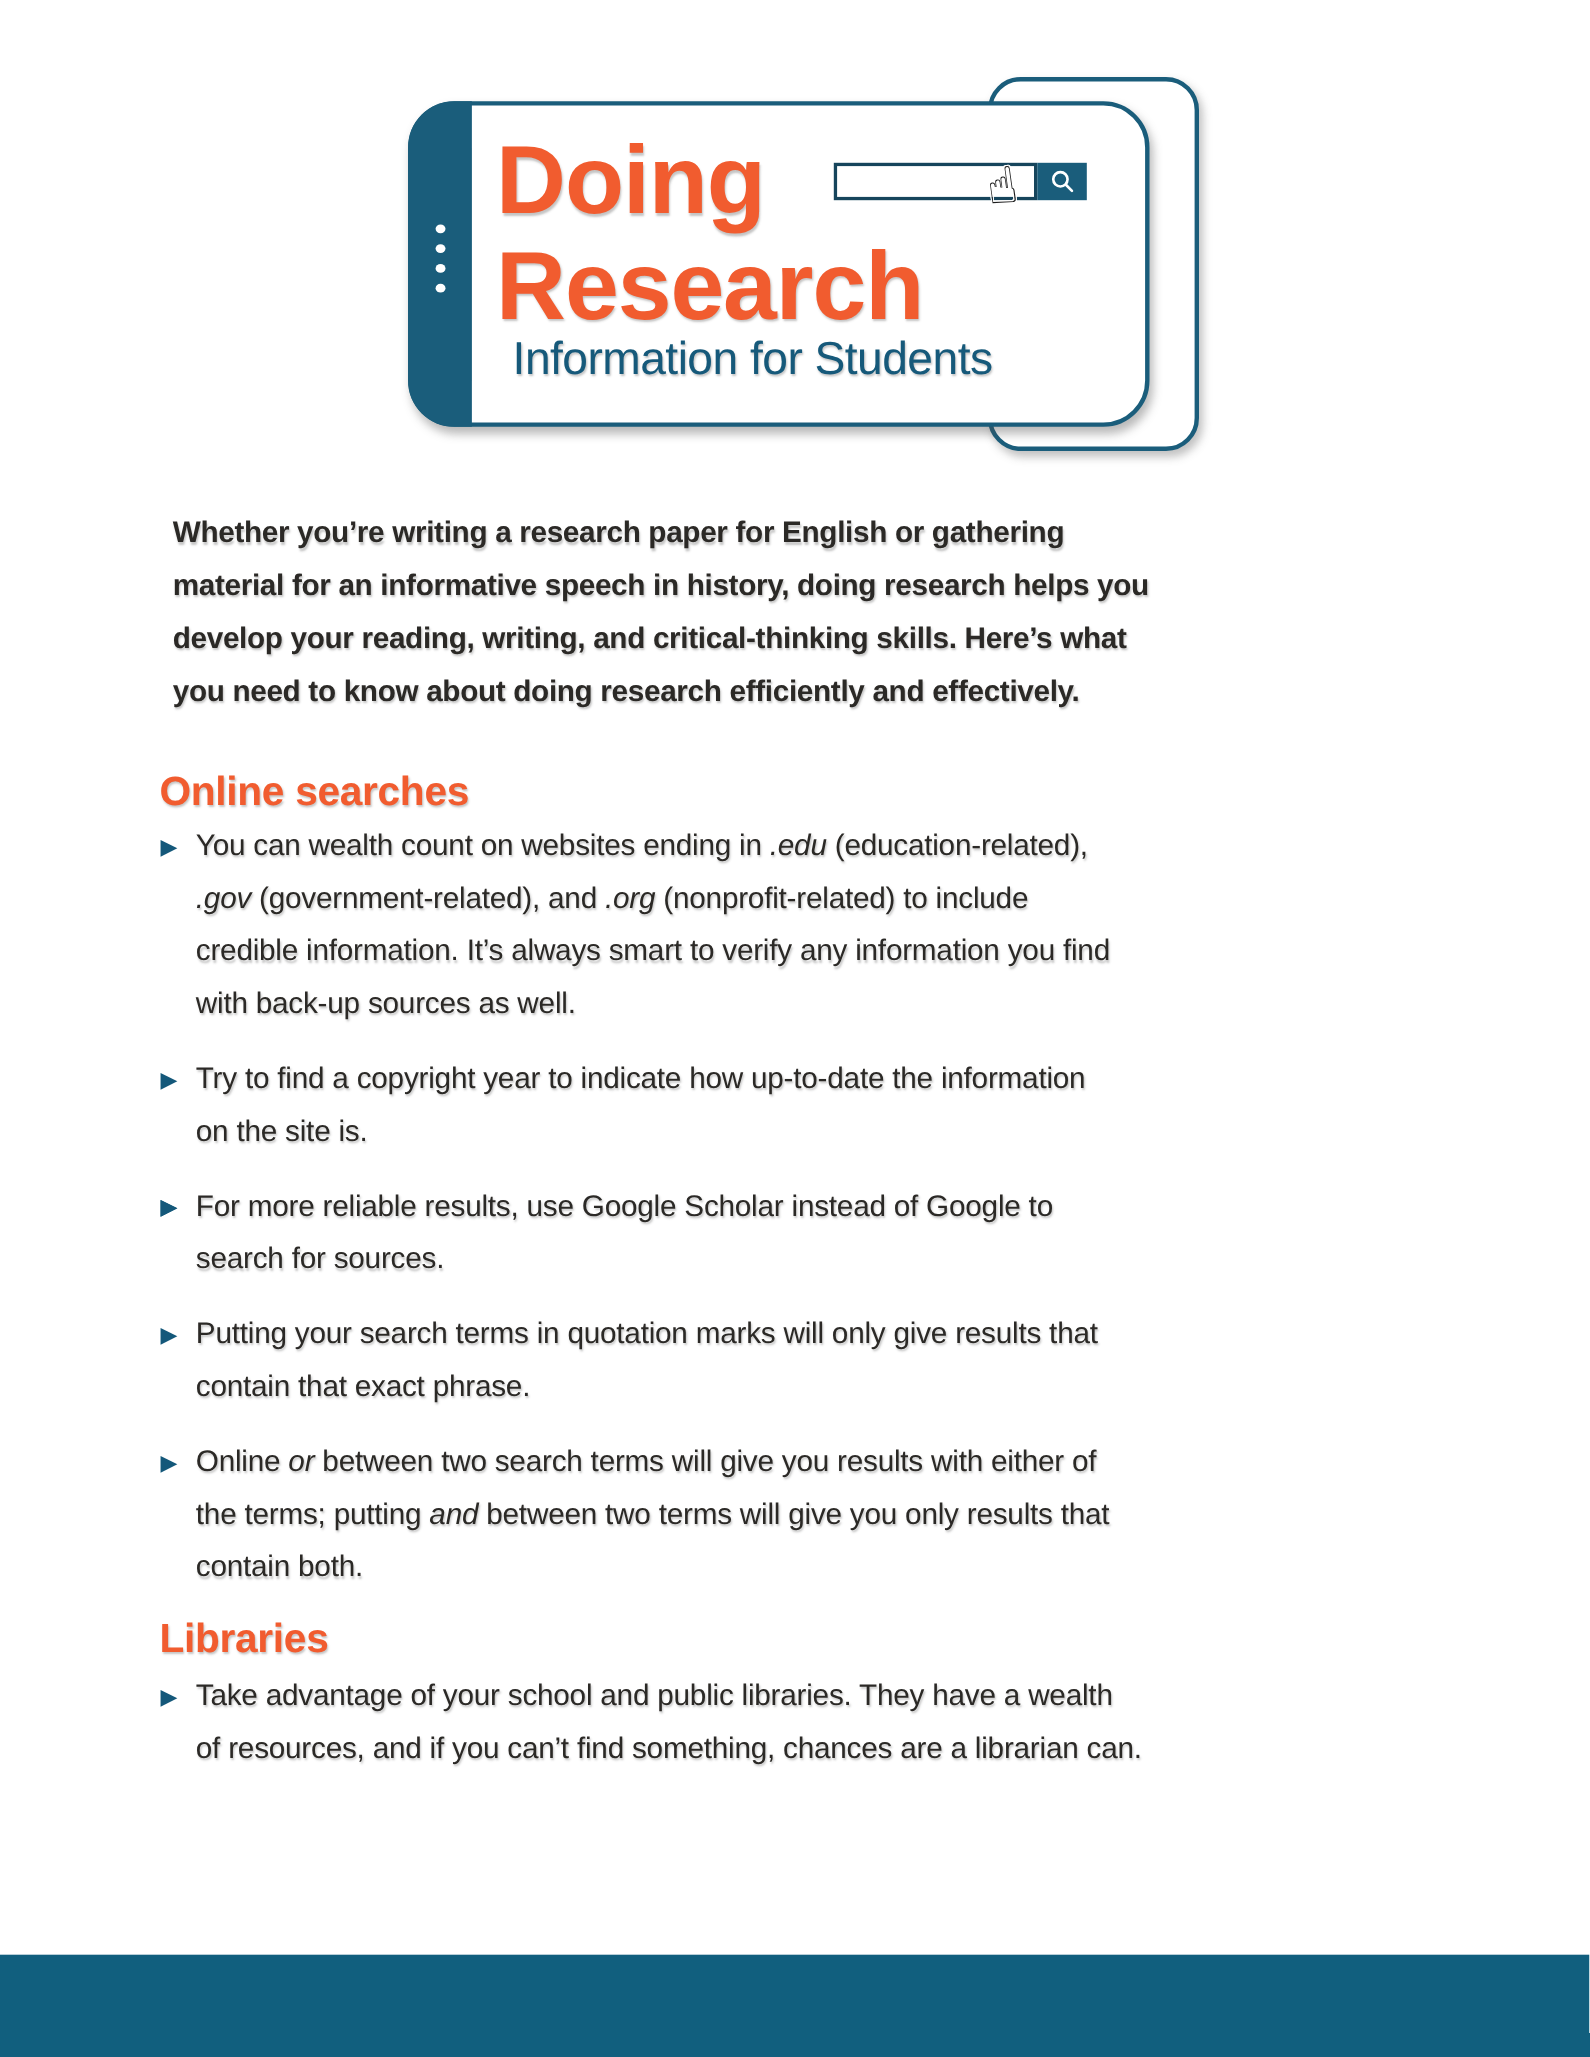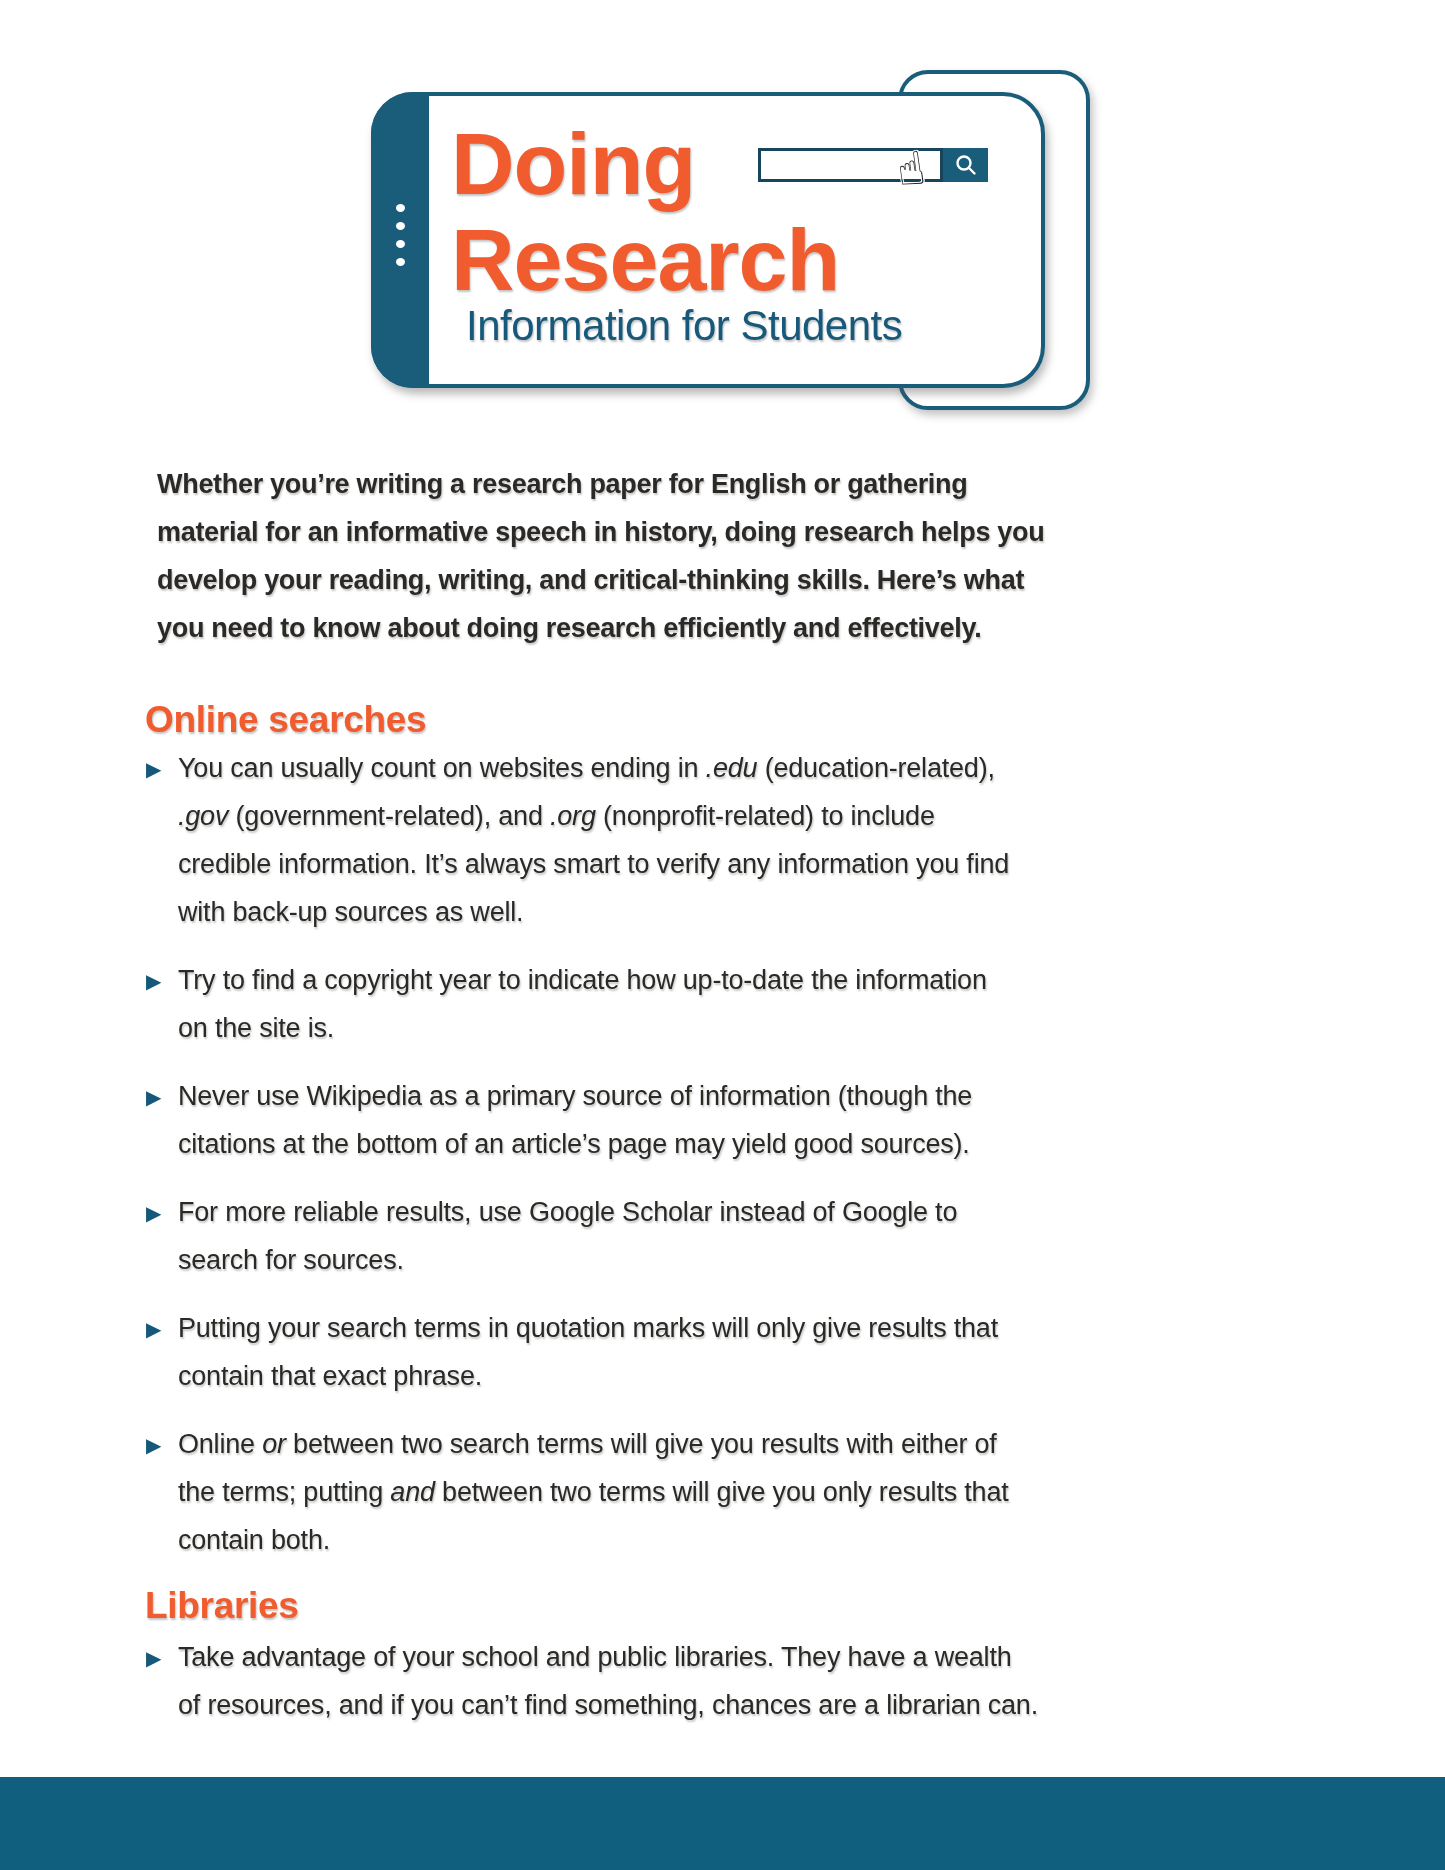--- a/index.html
+++ b/index.html
@@ -100,28 +100,27 @@
 
   <div class="content">
     <p class="intro shadowed">Whether you’re writing a research paper for English or gathering
 material for an informative speech in history, doing research helps you
 develop your reading, writing, and critical-thinking skills. Here’s what
 you need to know about doing research efficiently and effectively.</p>
     <div id="sections">
         <section>
           <h2 class="sec-heading shadowed">Online searches</h2>
           <ul class="bullets">
-            <li><span class="marker">▶</span><span class="li-text shadowed"><span>You can usually count on websites ending in </span><em>.edu</em><span> (education-related),
+            <li><span class="marker">▶</span><span class="li-text shadowed"><span>You can wealth count on websites ending in </span><em>.edu</em><span> (education-related),
 </span><em>.gov</em><span> (government-related), and </span><em>.org</em><span> (nonprofit-related) to include
 credible information. It’s always smart to verify any information you find
 with back-up sources as well.</span></span></li>
             <li><span class="marker">▶</span><span class="li-text shadowed"><span>Try to find a copyright year to indicate how up-to-date the information
 on the site is.</span></span></li>
-            <li><span class="marker">▶</span><span class="li-text shadowed"><span>Never use Wikipedia as a primary source of information (though the
-citations at the bottom of an article’s page may yield good sources).</span></span></li>
+            <li><span class="marker">▶</span></li>
             <li><span class="marker">▶</span><span class="li-text shadowed"><span>For more reliable results, use Google Scholar instead of Google to
 search for sources.</span></span></li>
             <li><span class="marker">▶</span><span class="li-text shadowed"><span>Putting your search terms in quotation marks will only give results that
 contain that exact phrase.</span></span></li>
             <li><span class="marker">▶</span><span class="li-text shadowed"><span>Online </span><em>or</em><span> between two search terms will give you results with either of
 the terms; putting </span><em>and</em><span> between two terms will give you only results that
 contain both.</span></span></li>
           </ul>
         </section>
         <section>

